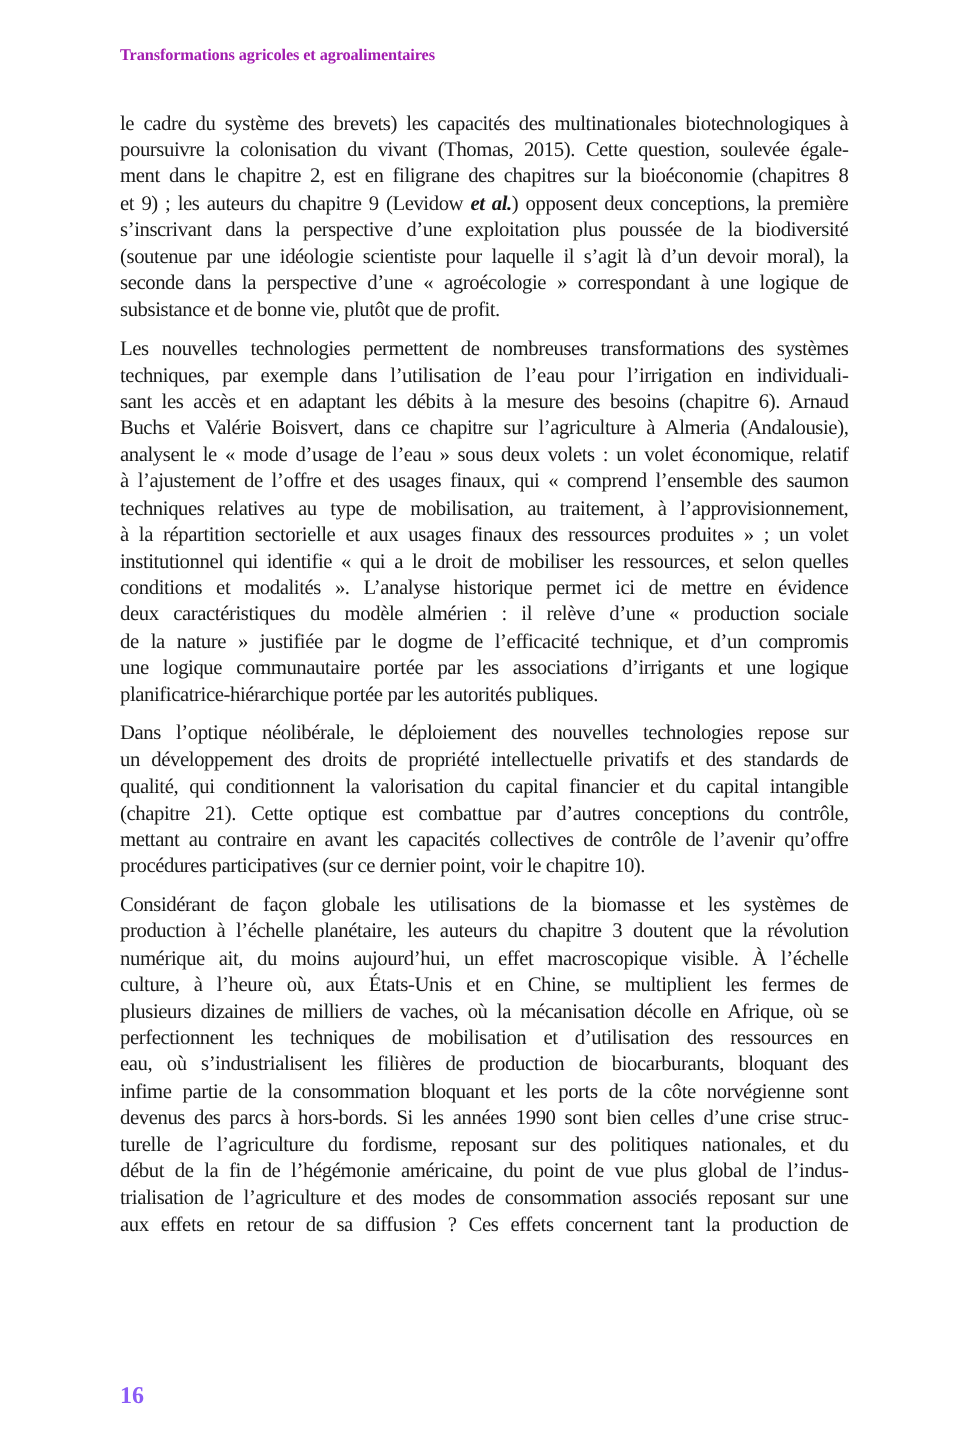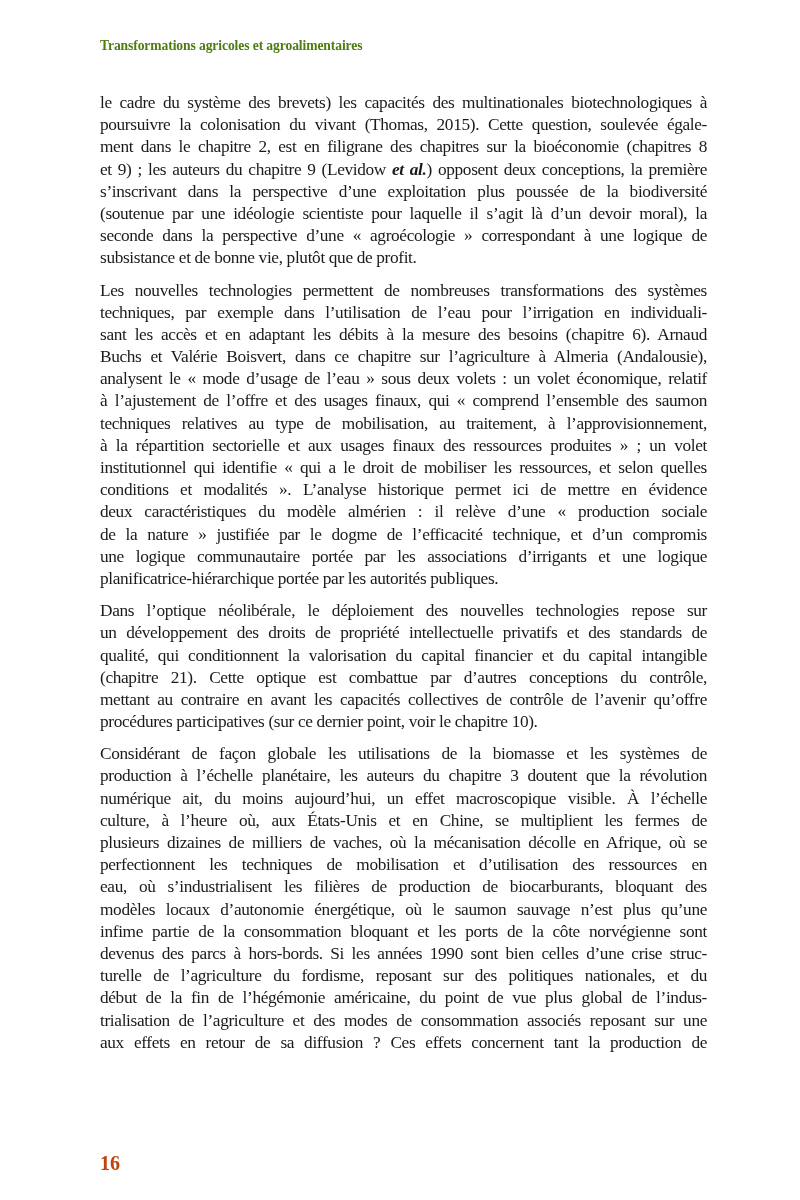--- a/index.html
+++ b/index.html
@@ -15,21 +15,21 @@
       font-family: "Liberation Serif", "DejaVu Serif", serif;
       color: #1a1a1a;
     }
     .running-head {
       position: absolute;
       left: 100px;
       top: 38px;
       font-size: 13.6px;
       font-weight: bold;
       letter-spacing: -0.1px;
-      color: #4d7c0f;
+      color: #a21caf;
     }
     .body-text {
       position: absolute;
       left: 100px;
       top: 92px;
       width: 607px;
     }
     .para {
       margin: 0 0 10px 0;
     }
@@ -51,21 +51,21 @@
     .line .it {
       font-style: italic;
       font-weight: bold;
     }
     .folio {
       position: absolute;
       left: 100px;
       top: 1152px;
       font-size: 20px;
       font-weight: bold;
-      color: #c2410c;
+      color: #8b5cf6;
     }
   </style>
 </head>
 <body>
 
 <div class="running-head">Transformations agricoles et agroalimentaires</div>
 
 <div class="body-text" id="body-text">
     <div class="para">
       <span class="line">le cadre du système des brevets) les capacités des multinationales biotechnologiques à</span>
@@ -102,21 +102,20 @@
       <span class="line last">procédures participatives (sur ce dernier point, voir le chapitre 10).</span>
     </div>
     <div class="para">
       <span class="line">Considérant de façon globale les utilisations de la biomasse et les systèmes de</span>
       <span class="line">production à l’échelle planétaire, les auteurs du chapitre 3 doutent que la révolution</span>
       <span class="line">numérique ait, du moins aujourd’hui, un effet macroscopique visible. À l’échelle</span>
       <span class="line">culture, à l’heure où, aux États-Unis et en Chine, se multiplient les fermes de</span>
       <span class="line">plusieurs dizaines de milliers de vaches, où la mécanisation décolle en Afrique, où se</span>
       <span class="line">perfectionnent les techniques de mobilisation et d’utilisation des ressources en</span>
       <span class="line">eau, où s’industrialisent les filières de production de biocarburants, bloquant des</span>
-      <span class="line">modèles locaux d’autonomie énergétique, où le saumon sauvage n’est plus qu’une</span>
       <span class="line">infime partie de la consommation bloquant et les ports de la côte norvégienne sont</span>
       <span class="line">devenus des parcs à hors-bords. Si les années 1990 sont bien celles d’une crise struc-</span>
       <span class="line">turelle de l’agriculture du fordisme, reposant sur des politiques nationales, et du</span>
       <span class="line">début de la fin de l’hégémonie américaine, du point de vue plus global de l’indus-</span>
       <span class="line">trialisation de l’agriculture et des modes de consommation associés reposant sur une</span>
       <span class="line">aux effets en retour de sa diffusion ? Ces effets concernent tant la production de</span>
     </div>
   </div>
 
 <div class="folio">16</div>

